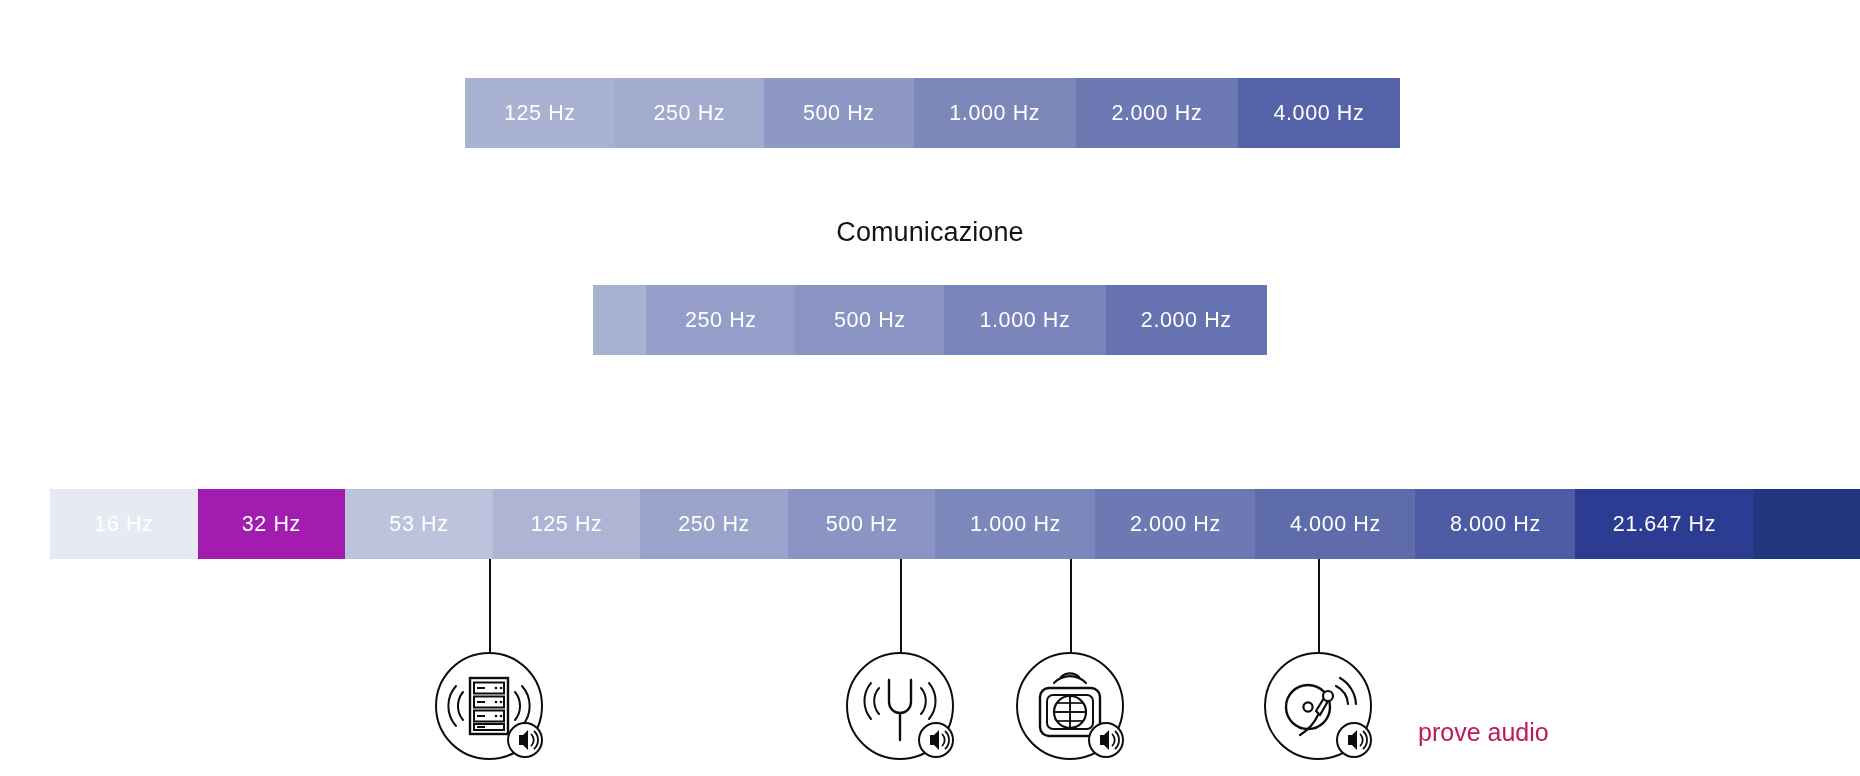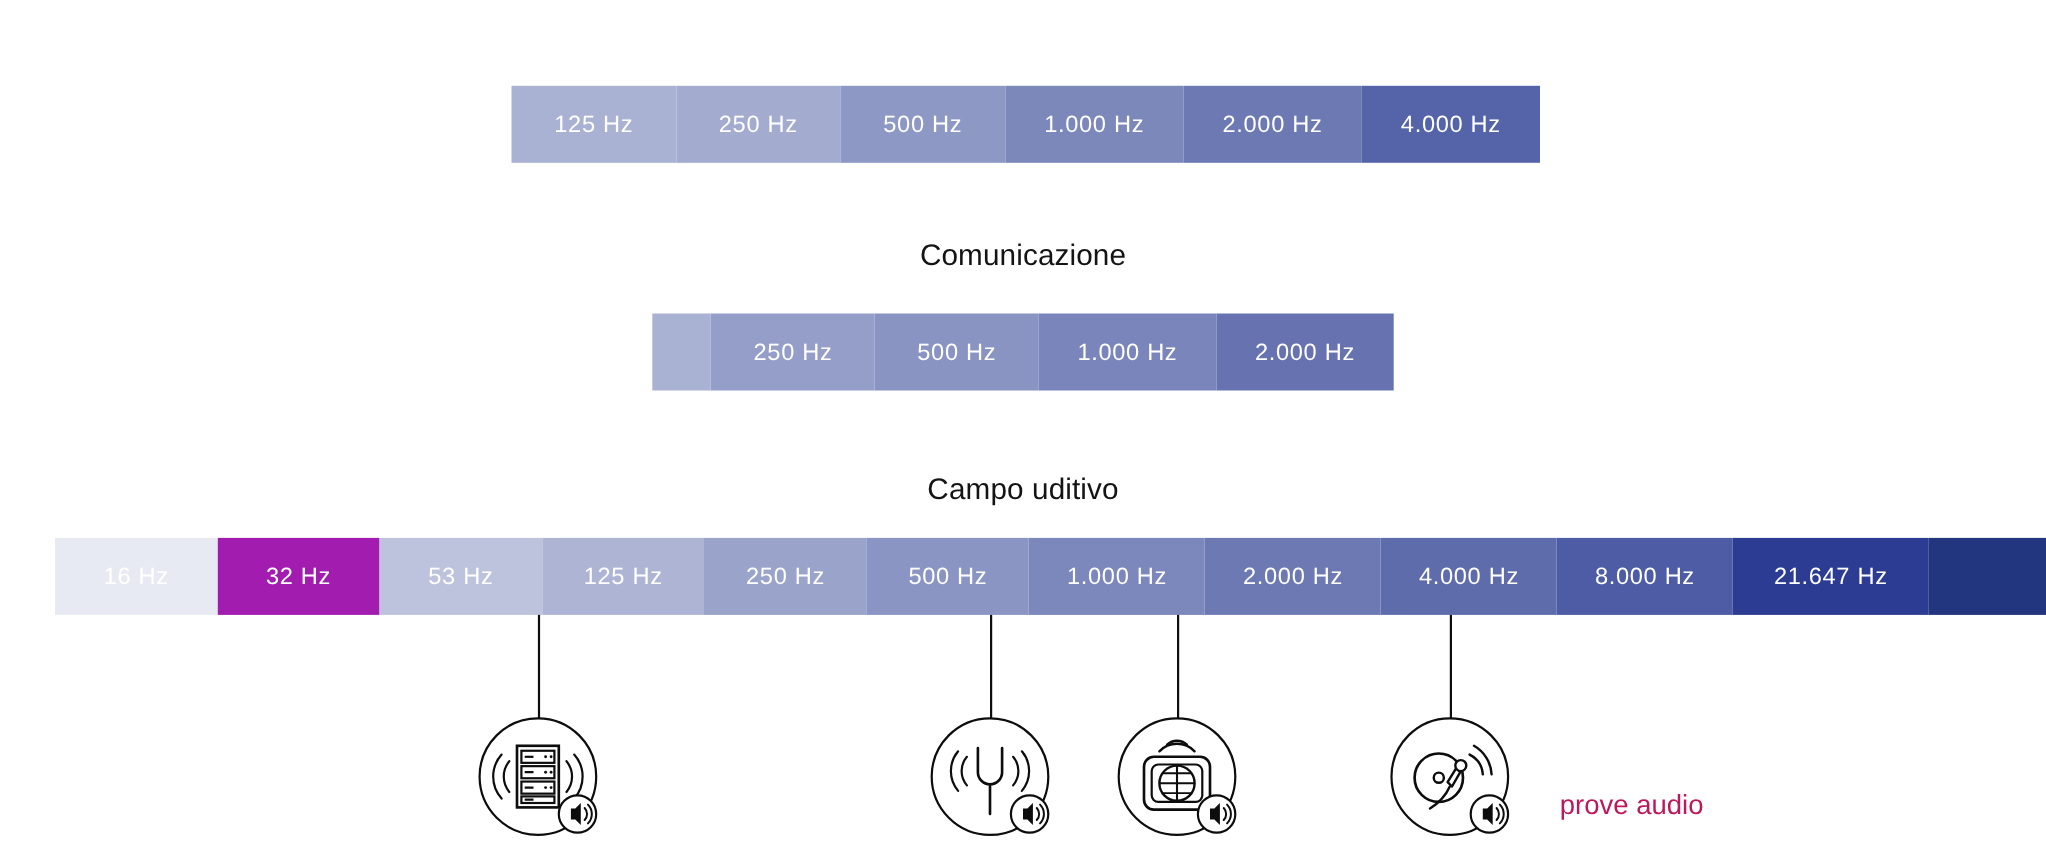--- a/index.html
+++ b/index.html
@@ -120,21 +120,20 @@
         <span>500 Hz</span>
       </div>
       <div class="seg" style="background: rgb(122, 133, 187); flex: 142 1 0%;">
         <span>1.000 Hz</span>
       </div>
       <div class="seg" style="background: rgb(102, 115, 176); flex: 142 1 0%;">
         <span>2.000 Hz</span>
       </div>
     </div>
 
-  <div class="group-title" style="left:50px; top:430px; width:1760px;">Campo uditivo</div>
 
   <div class="bar bar-c" id="bar3" style="left:50px; top:489px; width:1825px; height:70px;">
       <div class="seg" style="background: rgb(231, 234, 242); flex: 131 1 0%;">
         <span>16 Hz</span>
       </div>
       <div class="seg" style="background: #a21caf; flex: 131 1 0%;">
         <span>32 Hz</span>
       </div>
       <div class="seg" style="background: rgb(189, 195, 220); flex: 131 1 0%;">
         <span>53 Hz</span>

